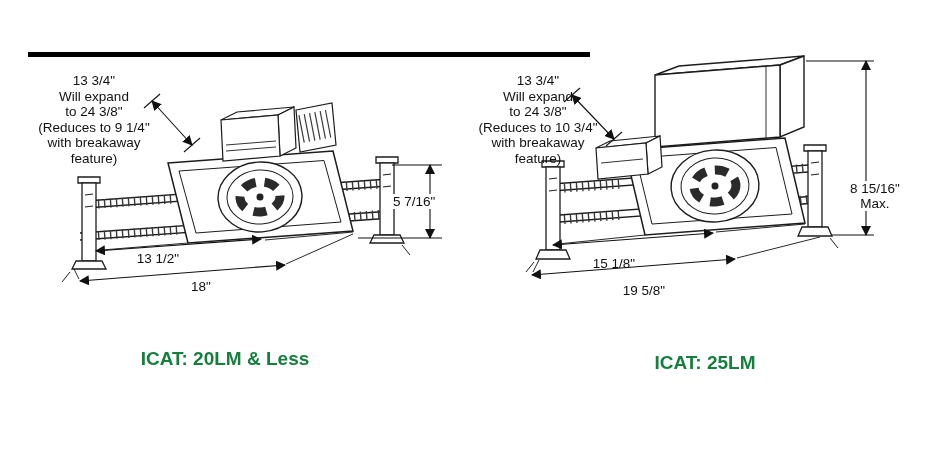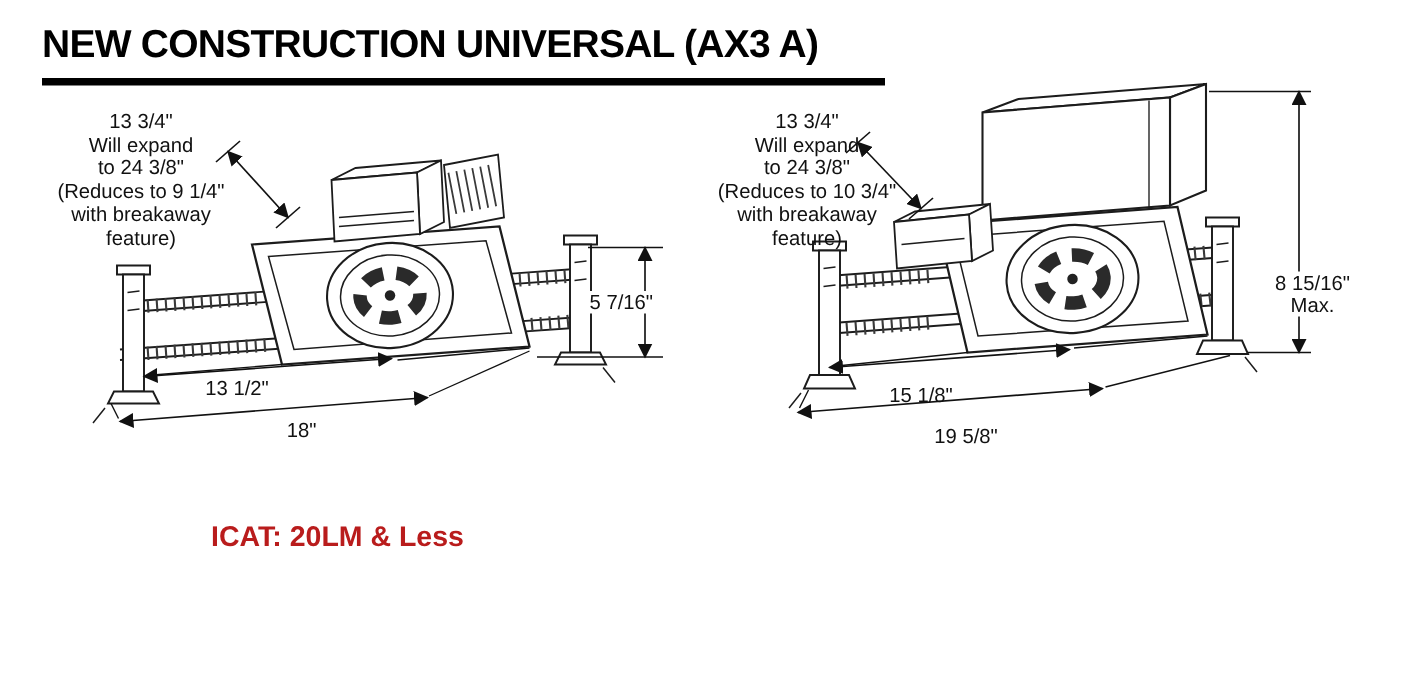--- a/index.html
+++ b/index.html
@@ -9,37 +9,36 @@
   }
   .abs{position:absolute;}
   .title{
     left:28px;top:14px;font-size:26px;font-weight:bold;letter-spacing:-0.5px;
     white-space:nowrap;color:#000;
   }
   .title-rule{left:28px;top:52px;width:562px;height:5px;background:#000;}
   .note{width:152px;text-align:center;font-size:13.5px;line-height:15.5px;color:#111;}
   .dim-text{font-size:13.5px;line-height:15px;color:#111;white-space:nowrap;text-align:center;}
   .dim-bg{background:#fff;padding:0 2px;}
-  .caption{width:290px;text-align:center;font-size:19px;font-weight:bold;line-height:26px;color:#b91c1c;white-space:nowrap;}
+  .caption{width:290px;text-align:center;font-size:19px;font-weight:bold;line-height:26px;color:#15803d;white-space:nowrap;}
   svg{display:block;}
 </style>
 </head>
 <body>
 
 <div class="page">
 
   <svg width="0" height="0" style="position:absolute" aria-hidden="true">
     <defs>
       <marker id="ah" viewBox="0 0 10 10" refX="9" refY="5" markerWidth="10" markerHeight="10" orient="auto-start-reverse" markerUnits="userSpaceOnUse">
         <path d="M0,0 L10,5 L0,10 z" fill="#111"></path>
       </marker>
     </defs>
   </svg>
 
-  <div class="abs title">NEW CONSTRUCTION UNIVERSAL (AX3 A)</div>
   <div class="abs title-rule"></div>
 
   <svg class="abs" style="left:40px;top:85px" width="420" height="235" viewBox="0 0 420 235">
 
     <g stroke="#1c1c1c" stroke-width="1.3" fill="none">
       <line x1="46" y1="116" x2="348" y2="94"></line>
       <line x1="46" y1="123" x2="348" y2="101"></line>
       <line x1="40" y1="148" x2="352" y2="126"></line>
       <line x1="40" y1="155" x2="352" y2="133"></line>
     </g>
@@ -229,14 +228,17 @@
 
   <div class="abs dim-text dim-bg" style="left:838px;top:181px;width:70px">
     <div>8 15/16"</div>
     <div>Max.</div>
   </div>
 
   <div class="abs dim-text" style="left:578px;top:256px;width:72px">15 1/8"</div>
 
   <div class="abs dim-text" style="left:608px;top:283px;width:72px">19 5/8"</div>
 
+  <div class="abs caption" style="left:560px;top:350px">
+    <div>ICAT: 25LM</div>
+  </div>
 
 </div>
 
 </body></html>

